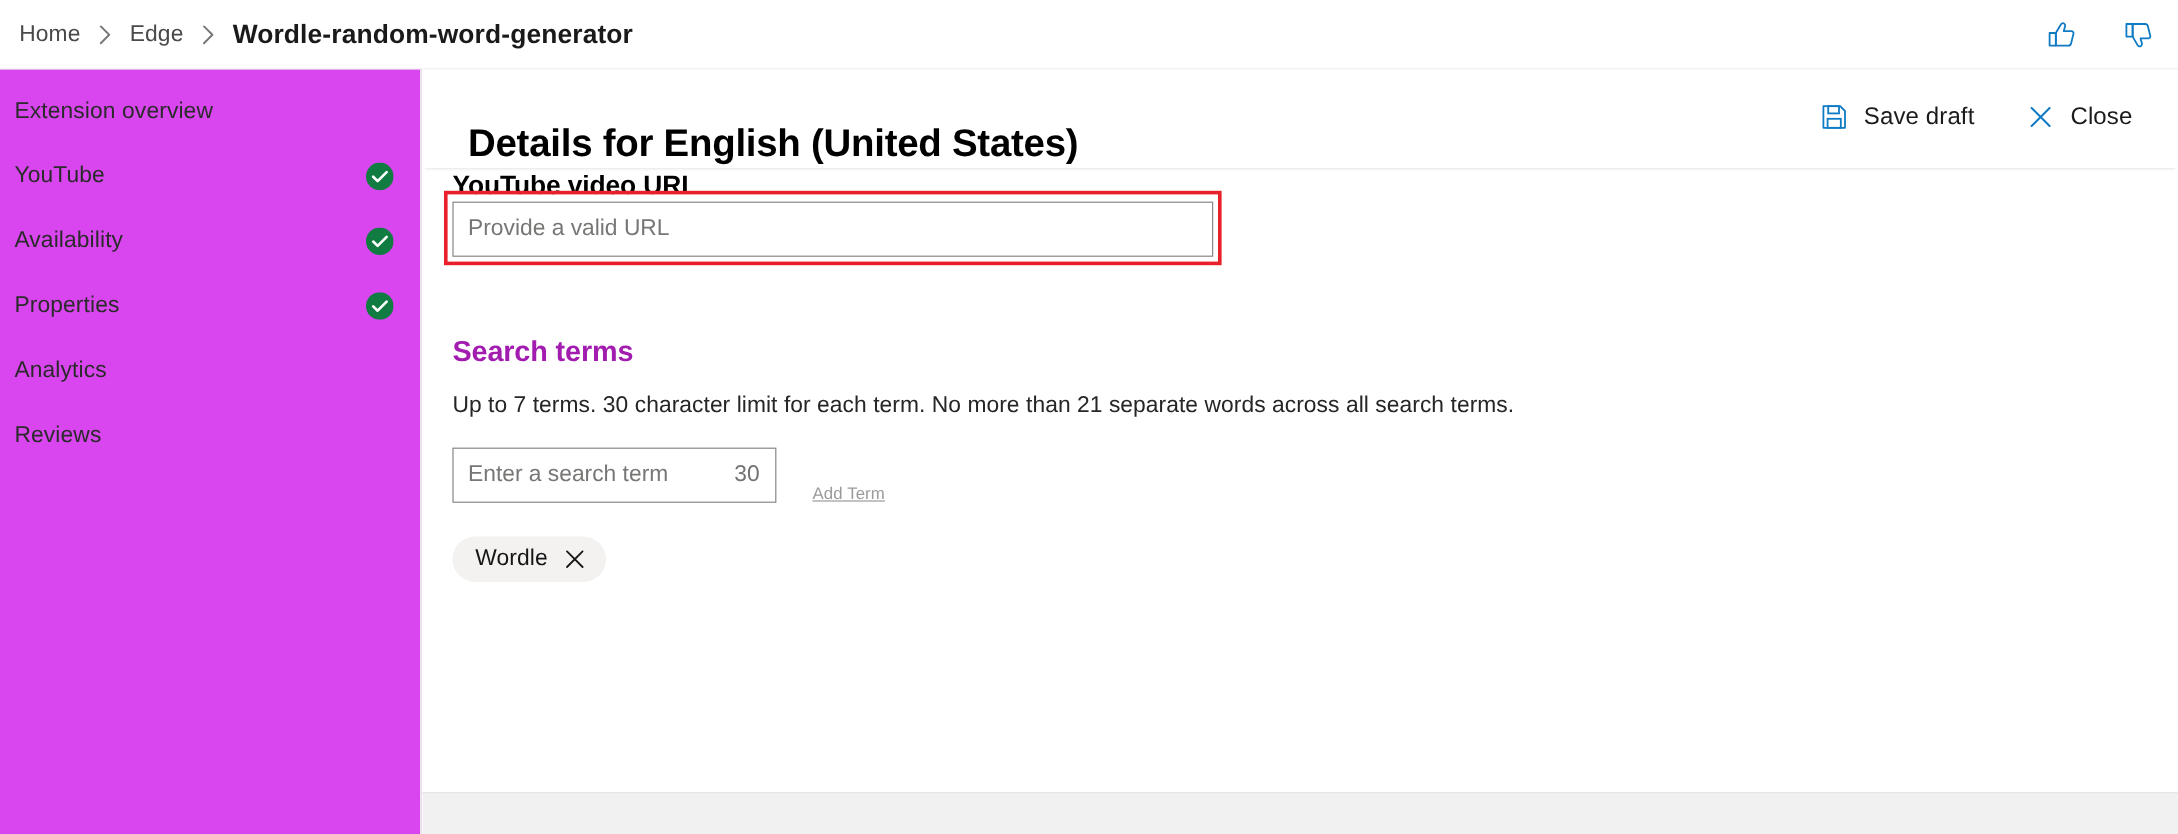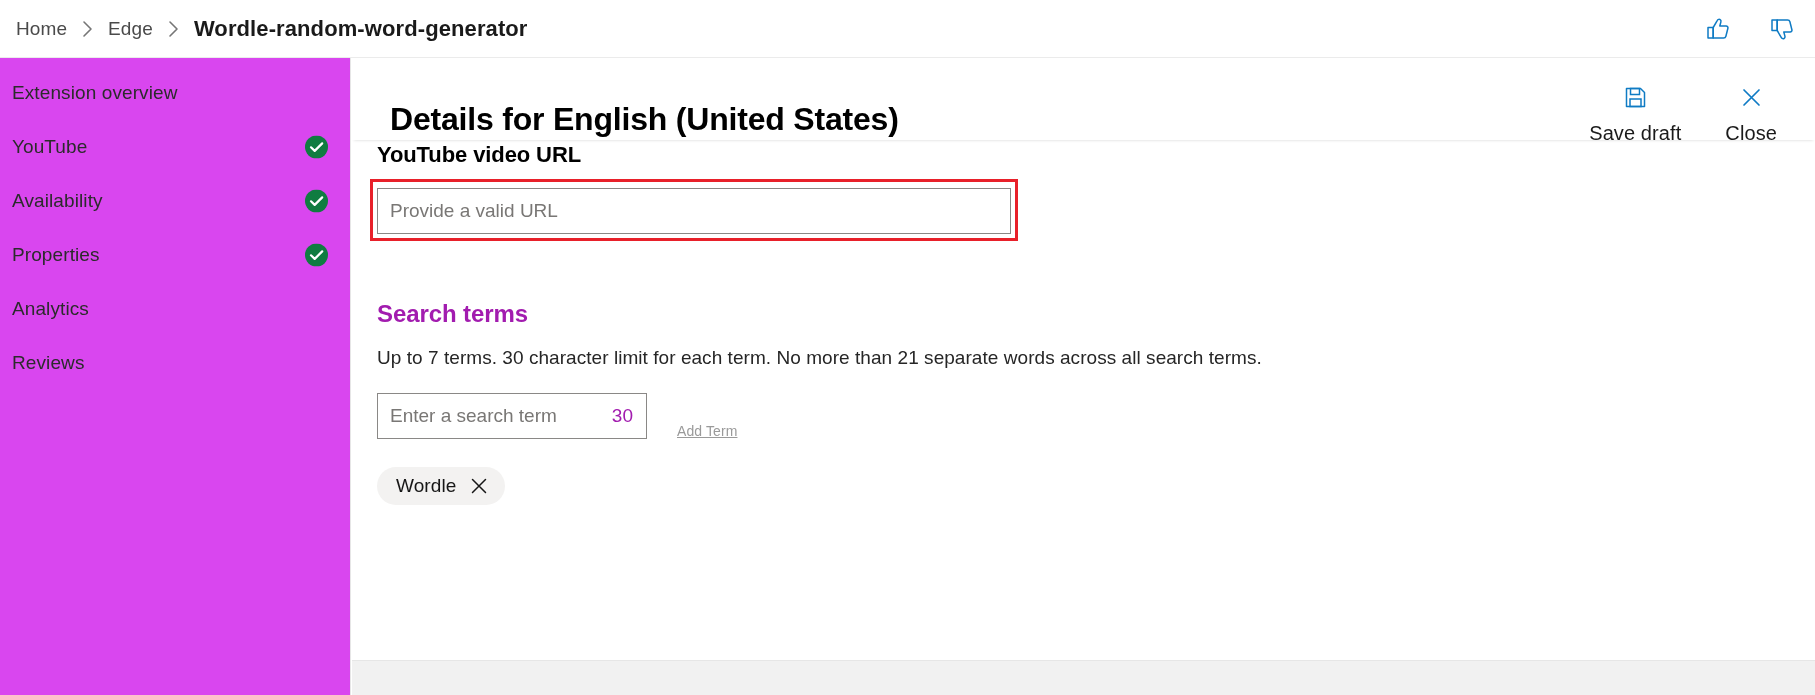--- a/index.html
+++ b/index.html
@@ -135,21 +135,20 @@
   }
   .head-btn {
     display: flex;
     align-items: center;
     gap: 13px;
     padding: 6px 10px;
     cursor: pointer;
     background: transparent;
     border: none;
     white-space: nowrap;
-    flex-direction: column;
   }
   .head-btn + .head-btn { margin-left: 24px; }
   .head-btn-label {
     font-size: 20px;
     color: #1b1b1b;
     letter-spacing: .1px;
   }
   .head-icon { width: 23px; height: 23px; display:block; }
 
   
@@ -166,21 +165,20 @@
     font-size: 22px;
     font-weight: 700;
     color: #000000;
     margin: 0;
     padding-top: 2px;
     letter-spacing: -0.1px;
   }
 
   .url-wrap {
     position: relative;
-    margin-top: 20px;
     width: 524px;
   }
   .redbox {
     position: absolute;
     left: -7px; top: -9px;
     width: 648px; height: 62px;
     border: 3px solid #e8202a;
     pointer-events: none;
     z-index: 3;
   }
@@ -232,21 +230,21 @@
     padding: 0 52px 0 12px;
     font-family: "Liberation Sans", sans-serif;
     outline: none;
   }
   .term-input::placeholder { color: #797775; }
   .char-count {
     position: absolute;
     right: 14px; top: 50%;
     transform: translateY(-50%);
     font-size: 19px;
-    color: #a21caf;
+    color: #737373;
     pointer-events: none;
   }
   .add-term {
     margin-left: 30px;
     font-size: 14px;
     color: #9a9a9a;
     text-decoration: underline;
     cursor: default;
     letter-spacing: .1px;
   }

